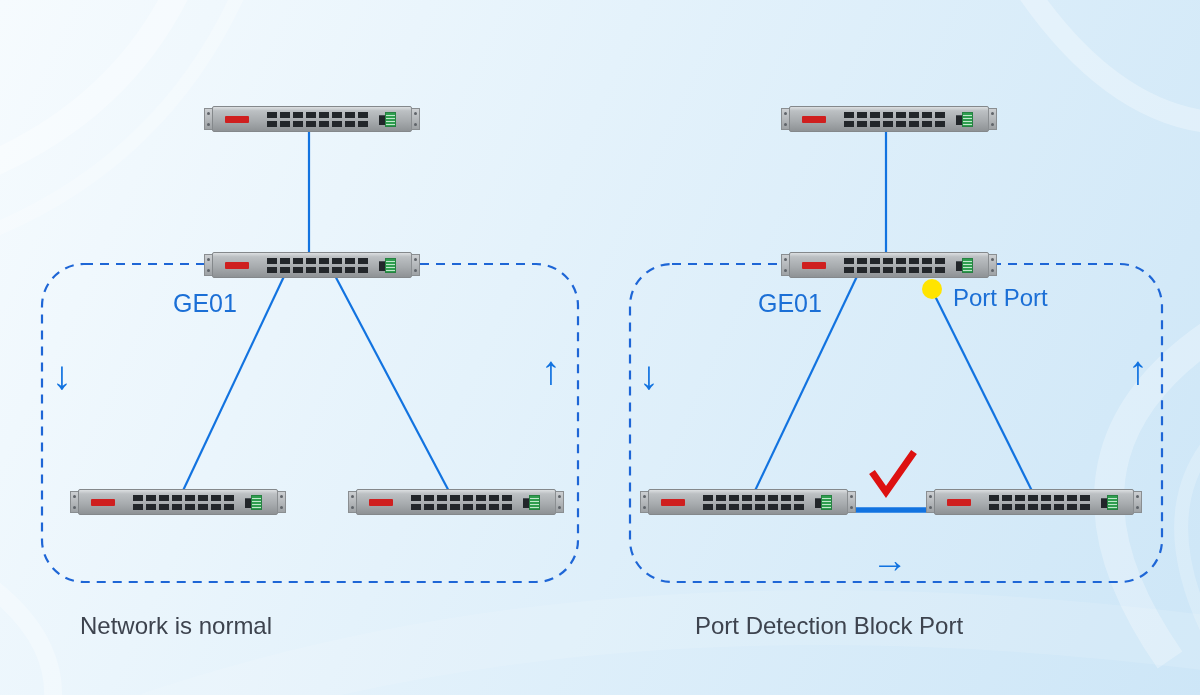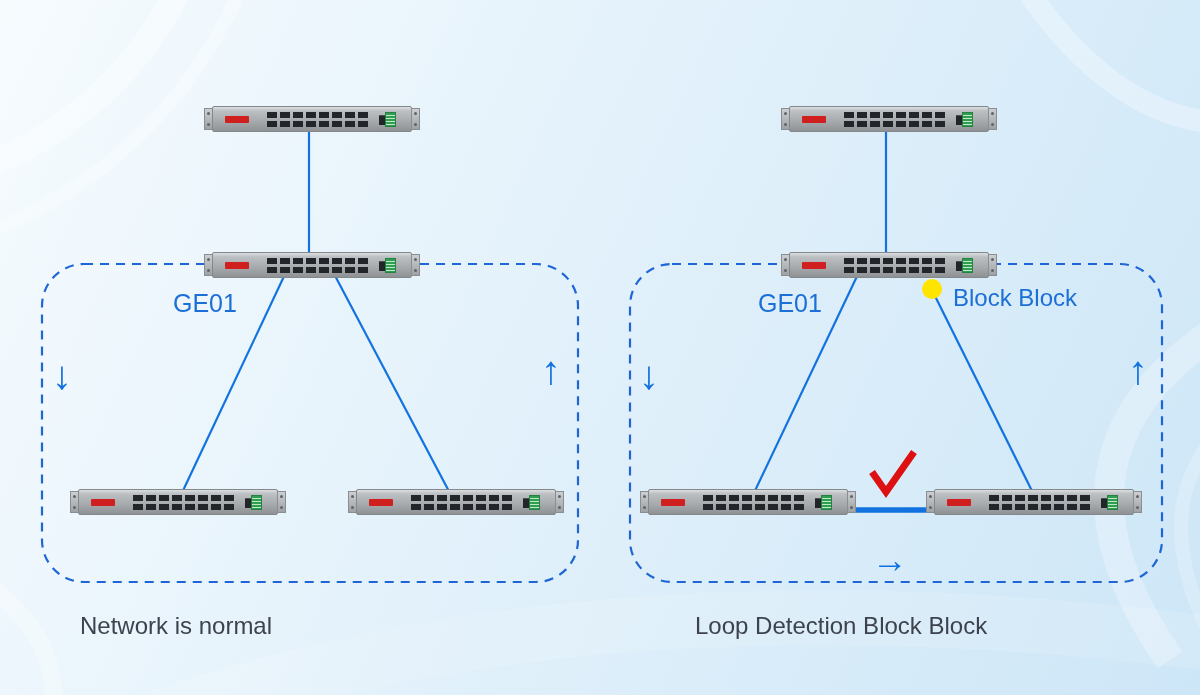--- a/index.html
+++ b/index.html
@@ -182,24 +182,24 @@
       <div class="uplink"></div>
       <div class="sticker"></div>
     </div>
     <div class="ear right"></div>
   </div>
 
   <div class="block-dot" style="left:922px;top:279px"></div>
 
   <div class="diagram-label" style="left:173px;top:290px">GE01</div>
   <div class="diagram-label" style="left:758px;top:290px">GE01</div>
-  <div class="diagram-label" style="left:953px;top:285px;font-size:24px">Block Block</div>
+  <div class="diagram-label" style="left:953px;top:285px;font-size:24px">Port Port</div>
 
   <div class="arrow" style="left:52px;top:355px">↓</div>
   <div class="arrow" style="left:541px;top:350px">↑</div>
   <div class="arrow" style="left:639px;top:355px">↓</div>
   <div class="arrow" style="left:1128px;top:350px">↑</div>
   <div class="arrow flow" style="left:872px;top:542px">→</div>
 
   <div class="caption" style="left:80px;top:612px;width:420px">Network is normal</div>
-  <div class="caption" style="left:695px;top:612px;width:420px">Loop Detection Block Block</div>
+  <div class="caption" style="left:695px;top:612px;width:420px">Port Detection Block Port</div>
 
 </div>
 
 </body></html>

